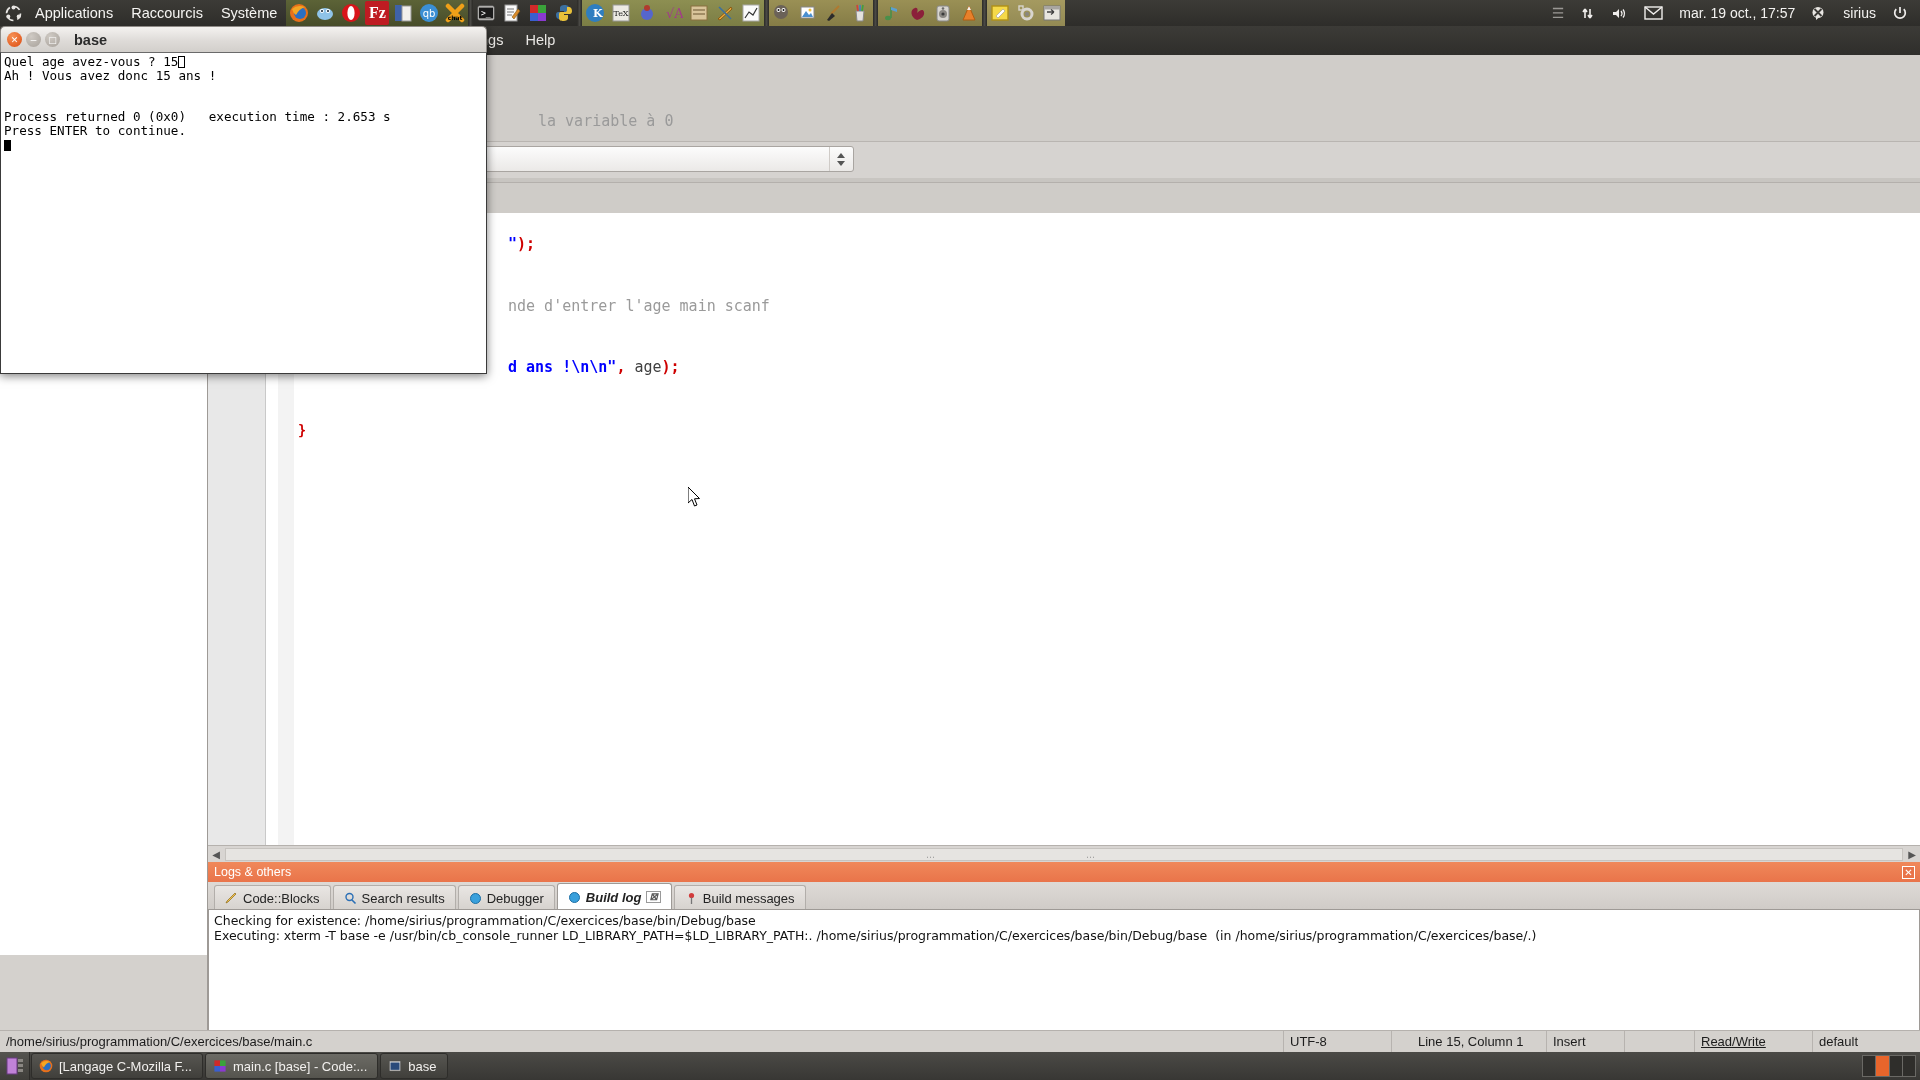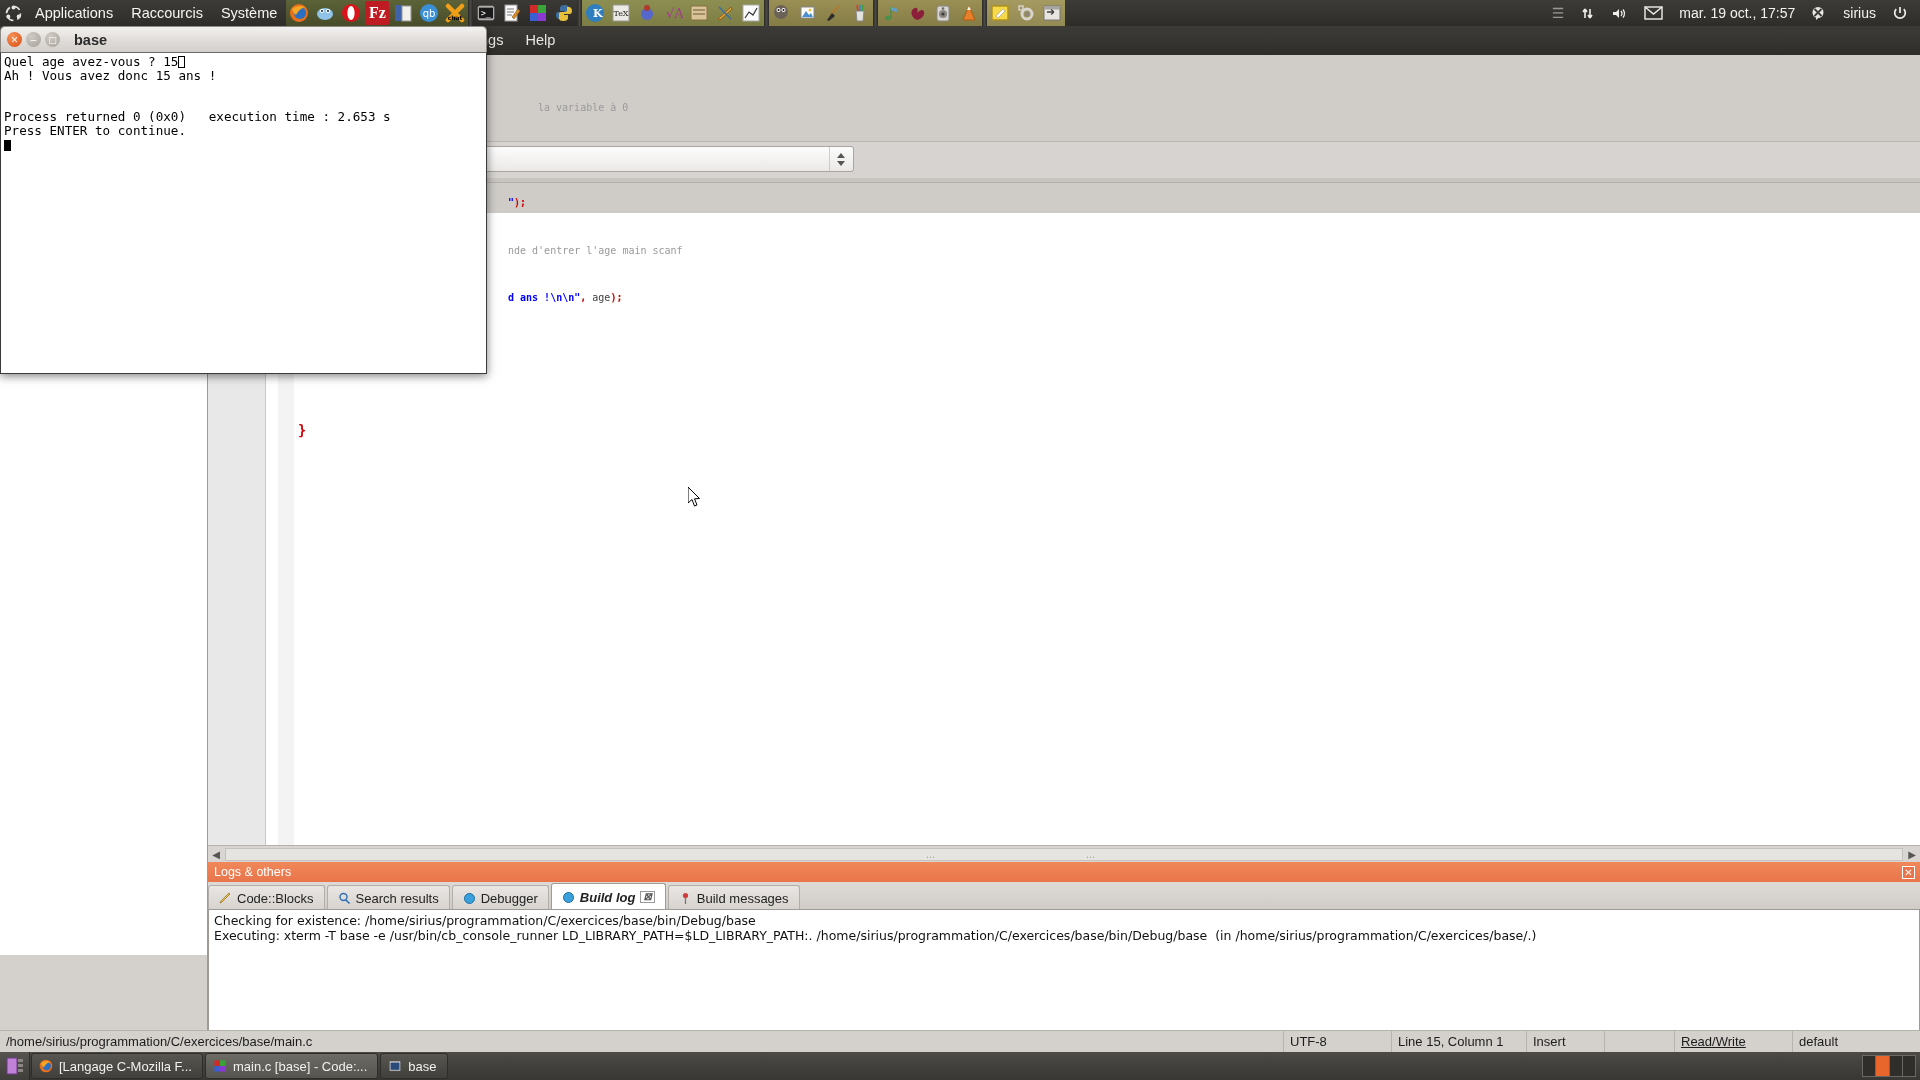--- a/index.html
+++ b/index.html
@@ -162,21 +162,21 @@
     padding-left:6px; z-index:11;
   }
   #logs-close {
     margin-left:auto; margin-right:5px; width:13px; height:13px;
     background:#e9744a; border:1px solid #ffffff; color:#ffffff;
     font-size:10px; line-height:11px; text-align:center;
   }
   #logs-tabs {
     position:absolute; left:208px; top:882px; width:1712px; height:28px;
     background: linear-gradient(to bottom,#dedad6,#cfcbc7);
-    display:flex; align-items:flex-end; z-index:11;
+    display:flex; align-items:flex-end; padding-left:6px; z-index:11;
   }
   .log-tab {
     height:25px; padding:0 10px; margin-right:2px;
     display:flex; align-items:center; gap:5px;
     font-size:13px; color:#232323;
     background: linear-gradient(to bottom,#e9e6e3,#d6d2ce);
     border:1px solid #b2aeaa; border-bottom:none;
     border-radius:3px 3px 0 0;
   }
   .log-tab.active {
@@ -195,21 +195,21 @@
 
   
   #cb-statusbar {
     position:absolute; left:0; top:1030px; width:1920px; height:22px;
     background:#d4d1cd; border-top:1px solid #b5b1ad;
     display:flex; align-items:center; font-size:13px; color:#1c1c1c; z-index:12;
   }
   .sb-cell { padding:0 6px; height:22px; line-height:22px; border-right:1px solid #b7b3af; white-space:nowrap; }
   #sb-path { flex: 0 0 1284px; }
   #sb-enc { flex: 0 0 108px; }
-  #sb-pos { flex: 0 0 135px; }
+  #sb-pos { flex: 0 0 135px; margin-left: 20px; }
   #sb-ins { flex: 0 0 78px; }
   #sb-blank { flex: 0 0 70px; }
   #sb-rw  { flex: 0 0 118px; text-decoration: underline; }
   #sb-def { flex: 1 1 auto; border-right:none; }
 
   
   #xterm-win {
     position:absolute; left:0px; top:26px; width:487px; height:348px;
     z-index: 30;
     box-shadow: 0 2px 9px rgba(0,0,0,0.5);
@@ -332,21 +332,21 @@
         </svg>
       </div>
       <div id="cb-code">
         <div class="code-line"></div>
         <div class="code-line"><span class="kw">return</span> <span class="num">0</span><span class="pun">;</span></div>
         <div class="code-line"></div>
         <div class="code-line" style="padding-left:0;"><span class="pun">}</span></div>
         <div class="code-line"></div>
       </div>
 
-      <div style="position:absolute;left:300px;top:-140px;font-family:'DejaVu Sans Mono',monospace;font-size:10px;white-space:pre;">
+      <div style="position:absolute;left:300px;top:-140px;font-family:'DejaVu Sans Mono',monospace;font-size:15px;white-space:pre;">
         <div class="code-line cmt" style="padding-left:30px;">la variable à 0</div>
         <div class="code-line"></div>
         <div class="code-line"><span class="str">"</span><span class="pun">);</span></div>
         <div class="code-line cmt">nde d'entrer l'age main scanf</div>
         <div class="code-line"><span class="str">d ans !\n\n"</span><span class="pun">,</span> <span class="ident">age</span><span class="pun">);</span></div>
       </div>
     </div>
 
     <div id="cb-hscroll" style="top:819px;">
       <div class="hs-arrow">◀</div>

